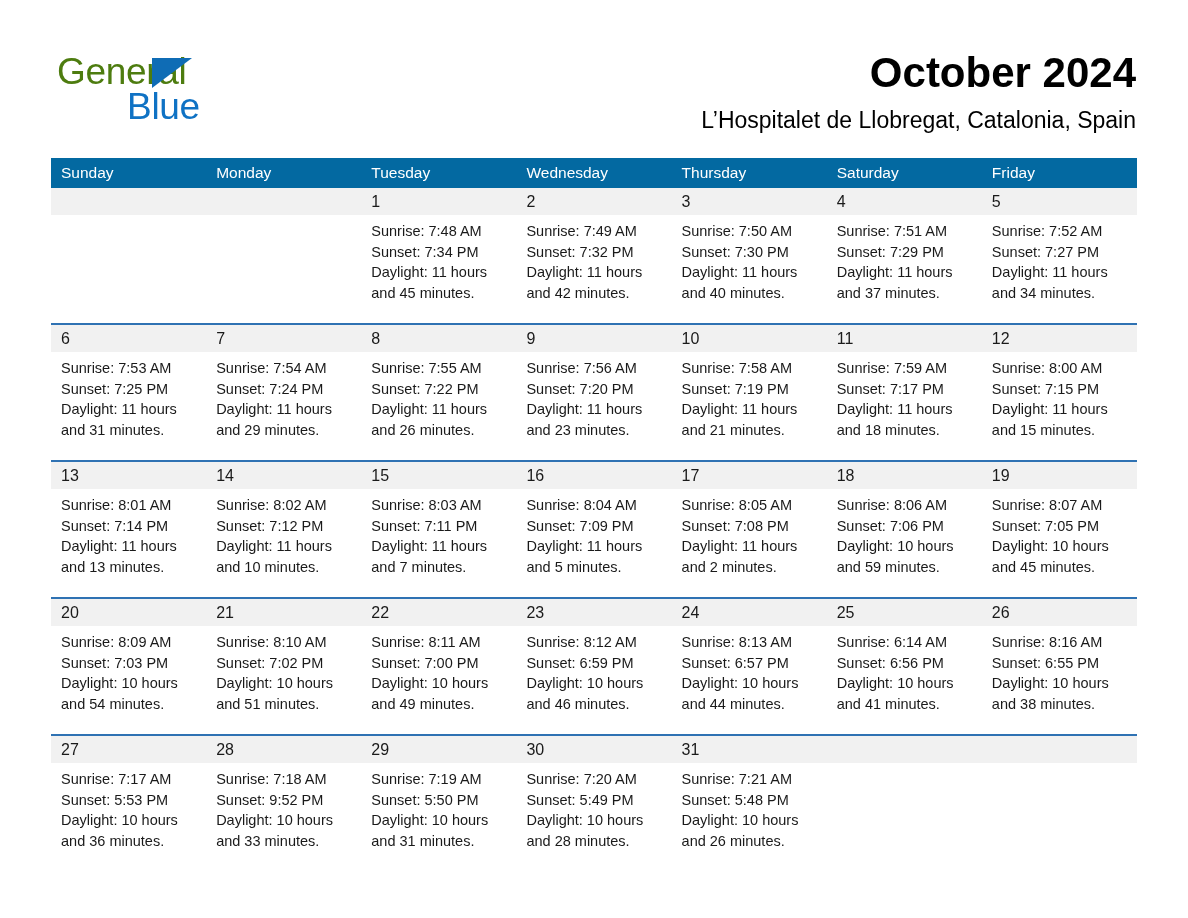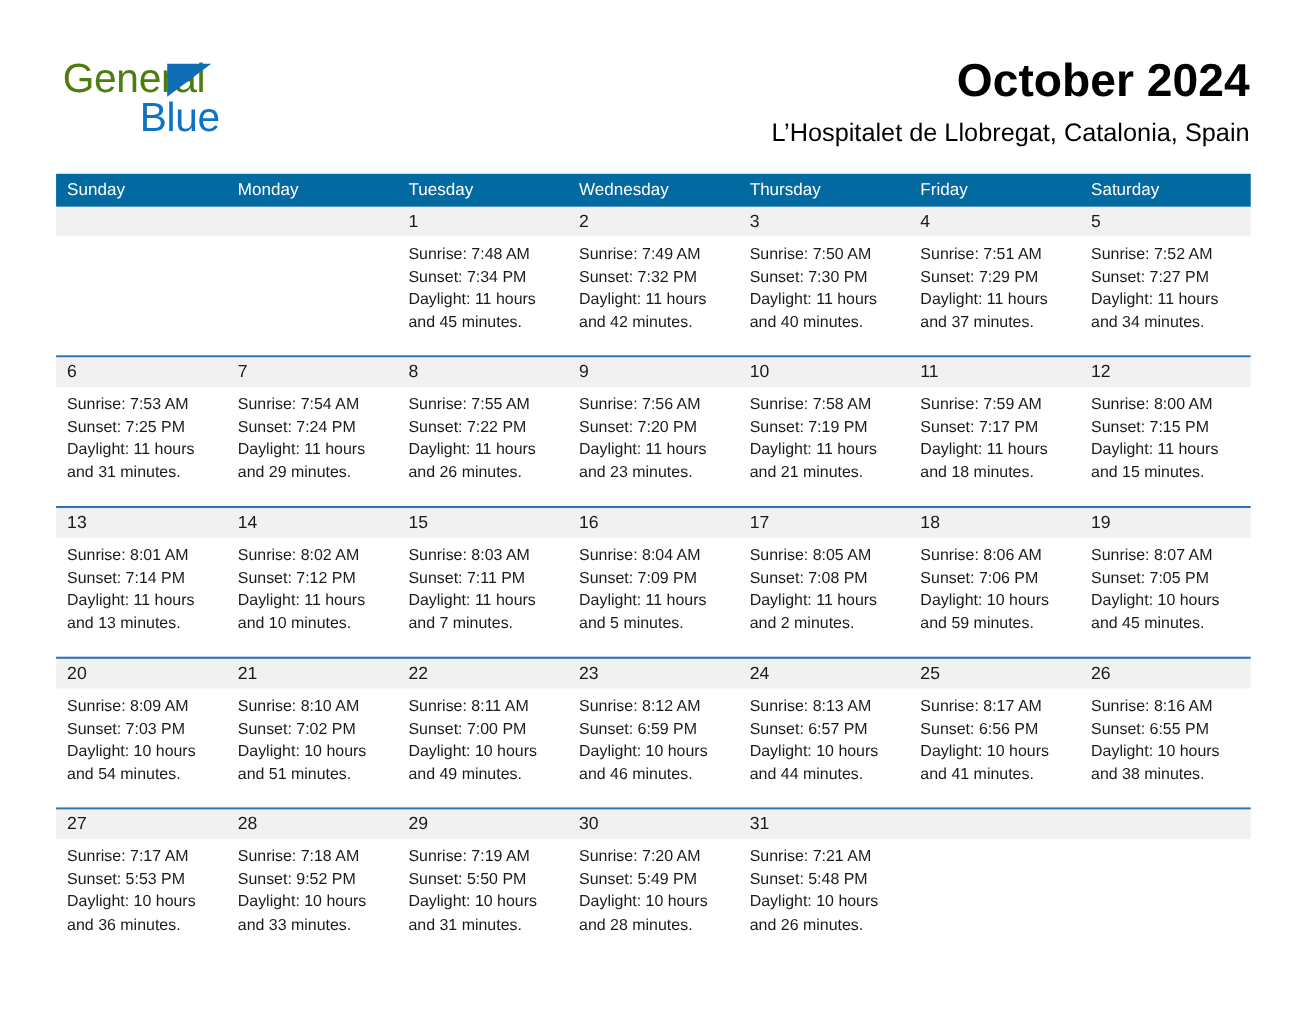--- a/index.html
+++ b/index.html
@@ -177,22 +177,22 @@
 
   </div>
 
   <div class="calendar">
     <div class="weekday-row" id="weekday-row">
         <div class="weekday-cell">Sunday</div>
         <div class="weekday-cell">Monday</div>
         <div class="weekday-cell">Tuesday</div>
         <div class="weekday-cell">Wednesday</div>
         <div class="weekday-cell">Thursday</div>
+        <div class="weekday-cell">Saturday</div>
         <div class="weekday-cell">Friday</div>
-        <div class="weekday-cell">Saturday</div>
       </div>
     <div id="weeks-container">
         <div class="week">
           <div class="week-rule first"></div>
           <div class="daynum-row">
             <div class="daynum-cell"></div>
             <div class="daynum-cell"></div>
             <div class="daynum-cell">1</div>
             <div class="daynum-cell">2</div>
             <div class="daynum-cell">3</div>
@@ -382,21 +382,21 @@
               <div class="detail-line">Daylight: 10 hours</div>
               <div class="detail-line">and 46 minutes.</div>
             </div>
             <div class="detail-cell">
               <div class="detail-line">Sunrise: 8:13 AM</div>
               <div class="detail-line">Sunset: 6:57 PM</div>
               <div class="detail-line">Daylight: 10 hours</div>
               <div class="detail-line">and 44 minutes.</div>
             </div>
             <div class="detail-cell">
-              <div class="detail-line">Sunrise: 8:17 AM</div>
+              <div class="detail-line">Sunrise: 6:14 AM</div>
               <div class="detail-line">Sunset: 6:56 PM</div>
               <div class="detail-line">Daylight: 10 hours</div>
               <div class="detail-line">and 41 minutes.</div>
             </div>
             <div class="detail-cell">
               <div class="detail-line">Sunrise: 8:16 AM</div>
               <div class="detail-line">Sunset: 6:55 PM</div>
               <div class="detail-line">Daylight: 10 hours</div>
               <div class="detail-line">and 38 minutes.</div>
             </div>

